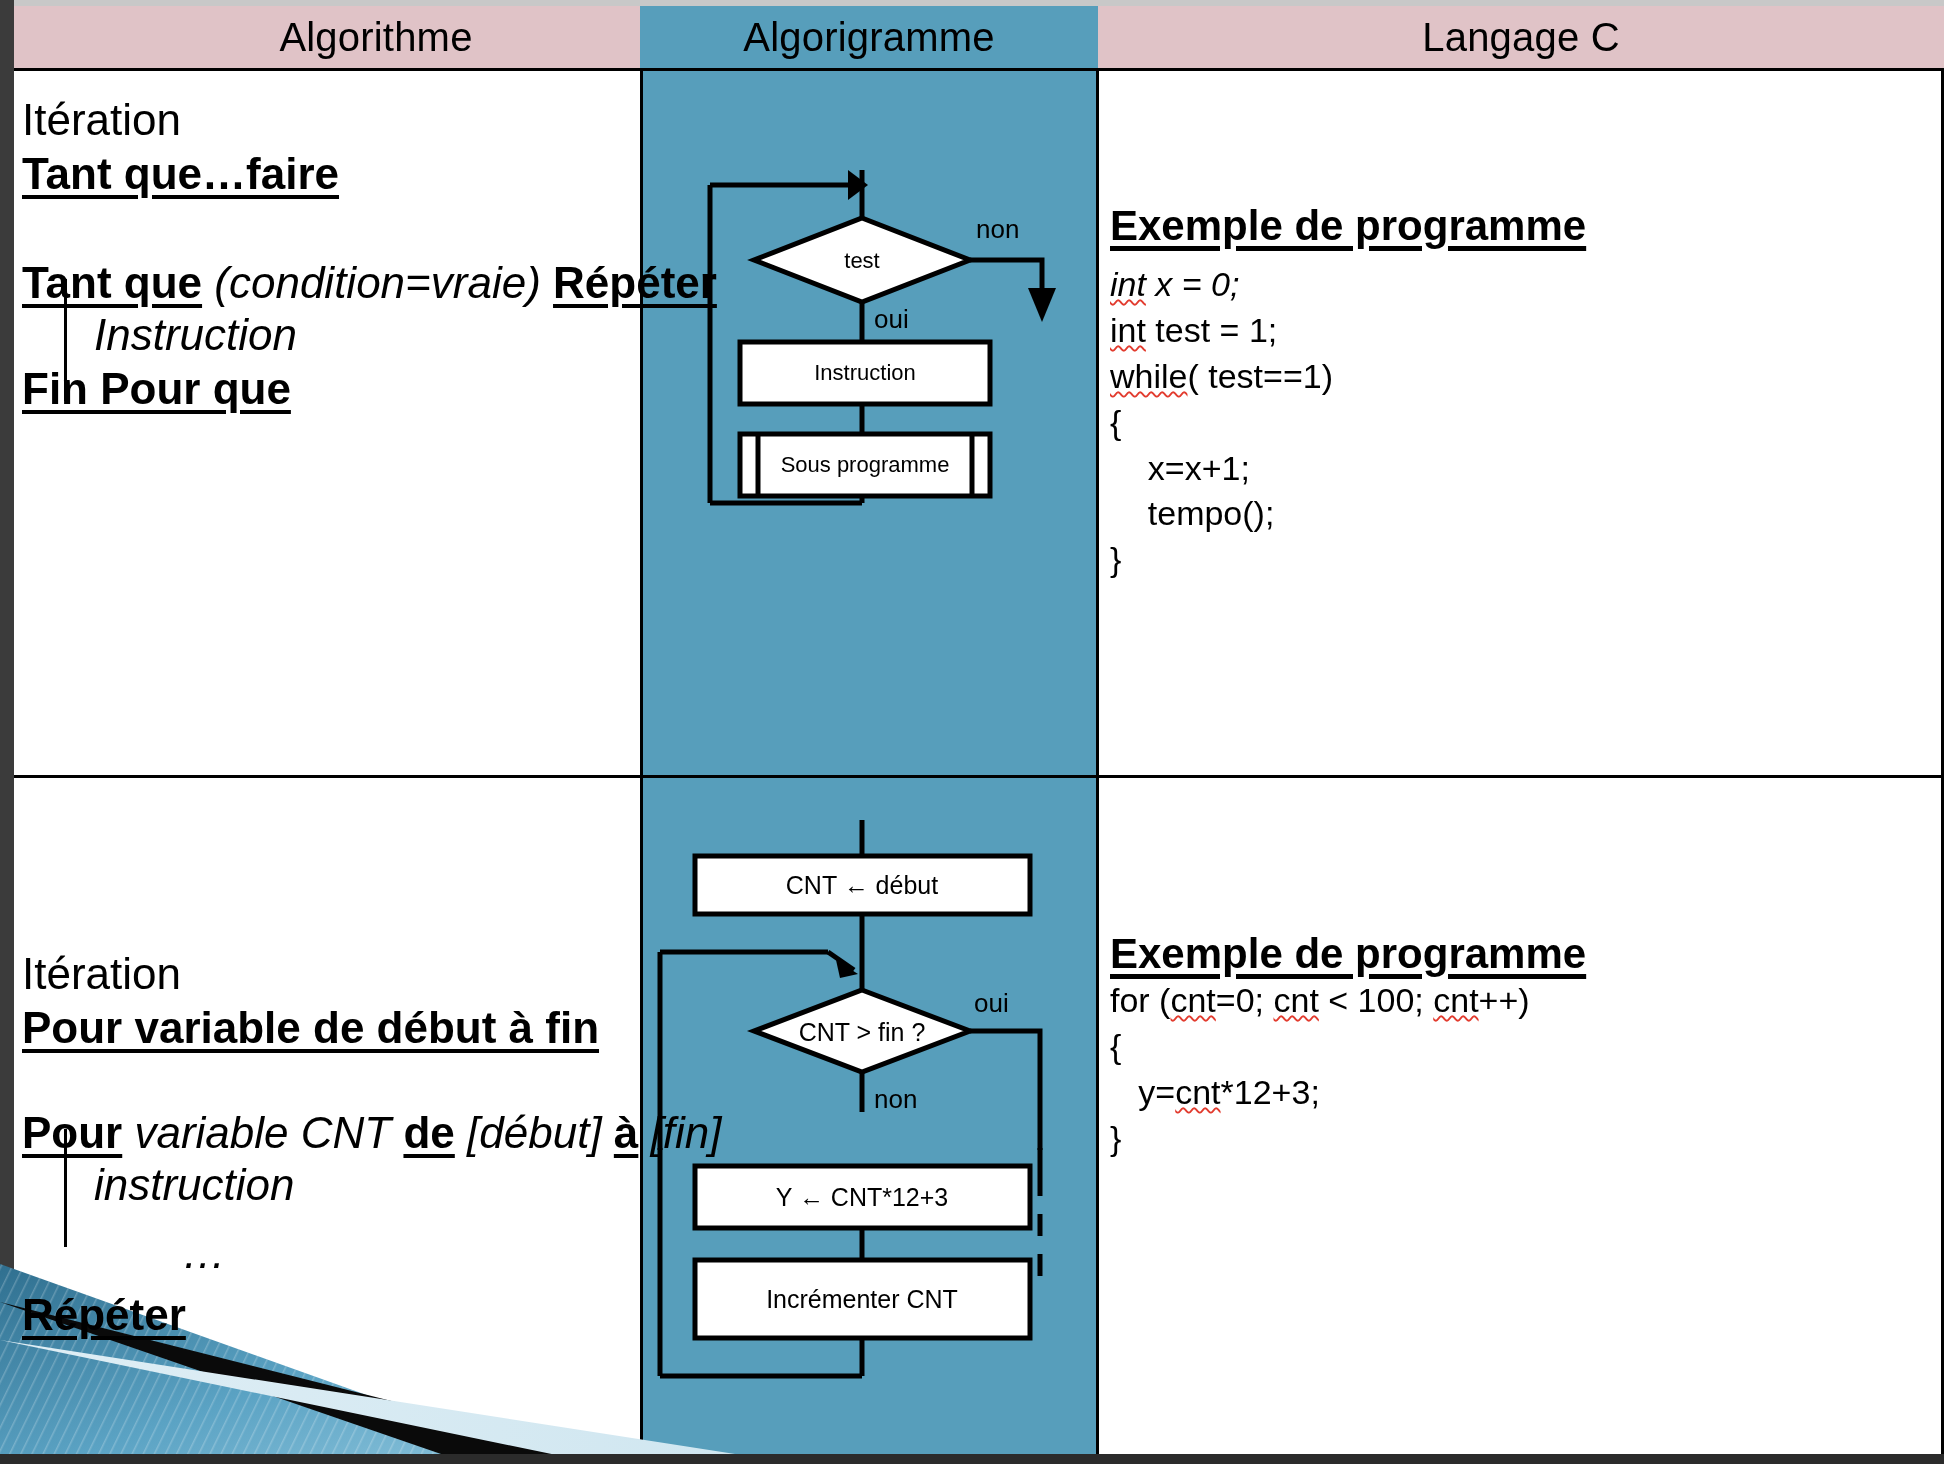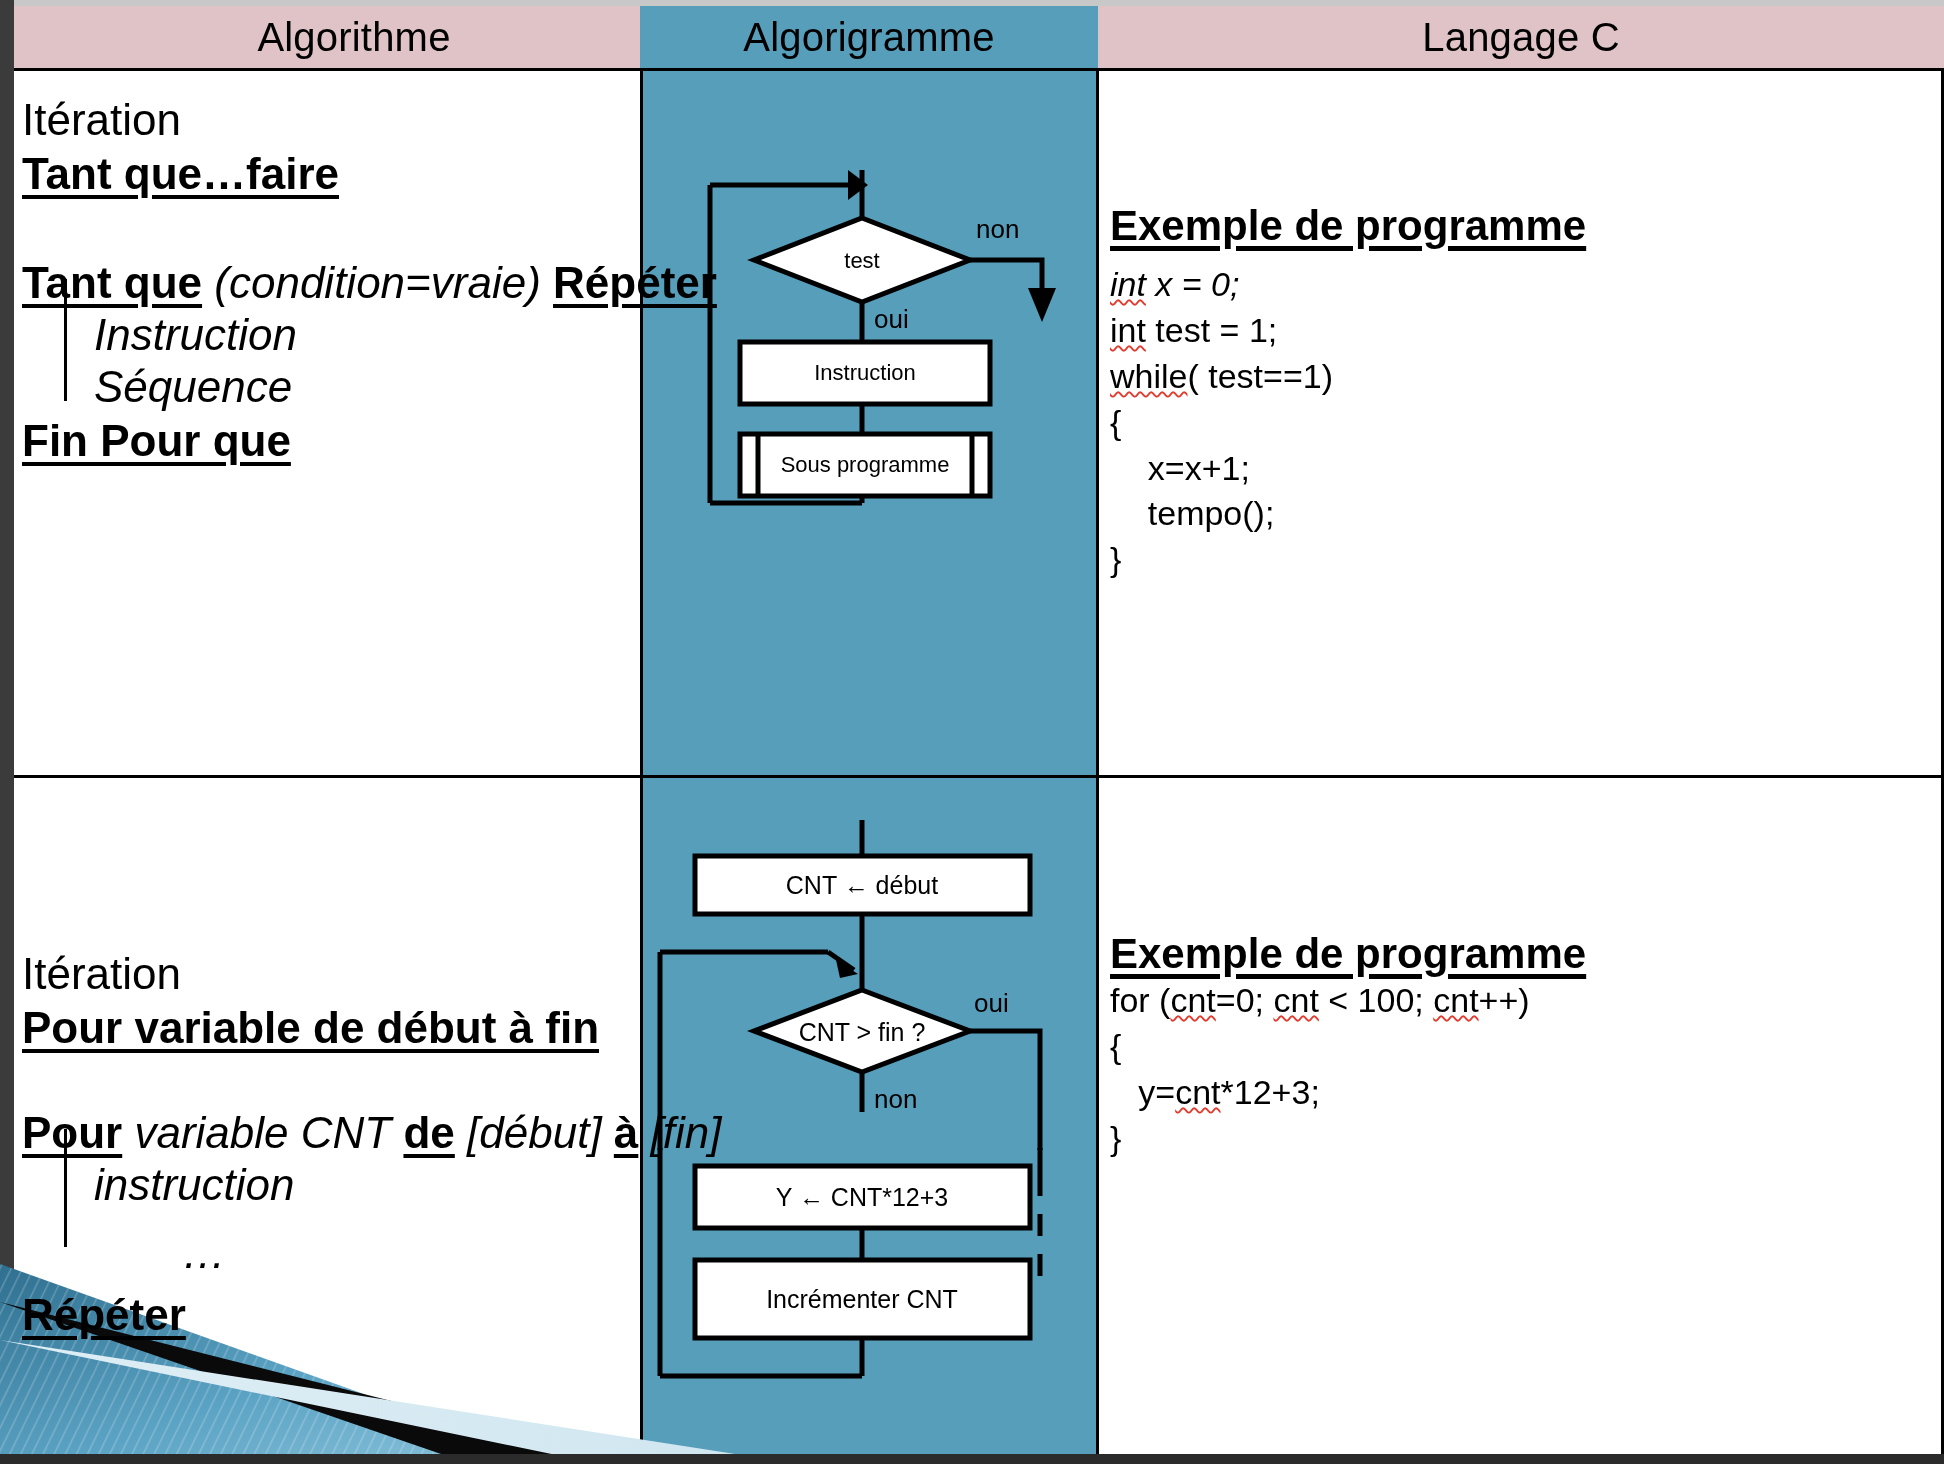--- a/index.html
+++ b/index.html
@@ -9,21 +9,21 @@
   
   #slide{position:absolute;inset:0;background:#ffffff;}
   .frame-left{position:absolute;left:0;top:0;width:14px;height:1464px;background:#3b3b3b;}
   .frame-top{position:absolute;left:0;top:0;width:1944px;height:6px;background:#c8c8c8;}
   .frame-bottom{position:absolute;left:0;bottom:0;width:1944px;height:10px;background:#2b2b2b;}
 
   
   .hdr{position:absolute;top:6px;height:62px;background:#e0c3c7;
        display:flex;align-items:center;justify-content:center;}
   .hdr span{font-size:40px;letter-spacing:.2px;}
-  #hdr-a{left:14px;width:680px;}
+  #hdr-a{left:14px;width:680px;padding-left:22px;}
   #hdr-b{left:640px;width:458px;background:#579ebb;}
   #hdr-c{left:1098px;width:846px;}
 
   
   .teal-band{position:absolute;left:640px;top:68px;width:458px;height:1386px;background:#579ebb;}
 
   
   .hline{position:absolute;background:#000;height:3px;}
   .vline{position:absolute;background:#000;width:3px;}
 
@@ -83,21 +83,20 @@
   <div class="algo-col" style="top:98px;">
     <div class="t-plain">Itération</div>
     <div class="t-bold-u" style="margin-top:6px;display:inline-block;">Tant que…faire</div>
 
     <div style="position:relative;margin-top:62px;">
       <div style="font-size:44px;line-height:1.02;white-space:nowrap;">
         <span class="t-bold-u">Tant que</span><span style="font-size:44px;">&nbsp;</span><span class="t-ital">(condition=vraie)</span><span style="font-size:44px;">&nbsp;</span><span class="t-bold-u">Répéter</span>
       </div>
       <div class="blockbar" style="left:42px;top:18px;height:122px;"></div>
       <div class="t-ital" style="margin-left:72px;margin-top:4px;">Instruction</div>
-      <div class="t-ital" style="margin-left:72px;margin-top:2px;">Séquence</div>
       <div class="t-bold-u" style="margin-top:4px;display:inline-block;">Fin Pour que</div>
     </div>
   </div>
 
   <svg class="fc" style="left:640px;top:130px;" width="460" height="420" viewBox="0 0 460 420">
 
     <g stroke="#000" stroke-width="5" fill="none">
       <path d="M 222 40 L 222 90"></path>
       <path d="M 70 55 L 208 55"></path>
       <path d="M 70 55 L 70 373"></path>

